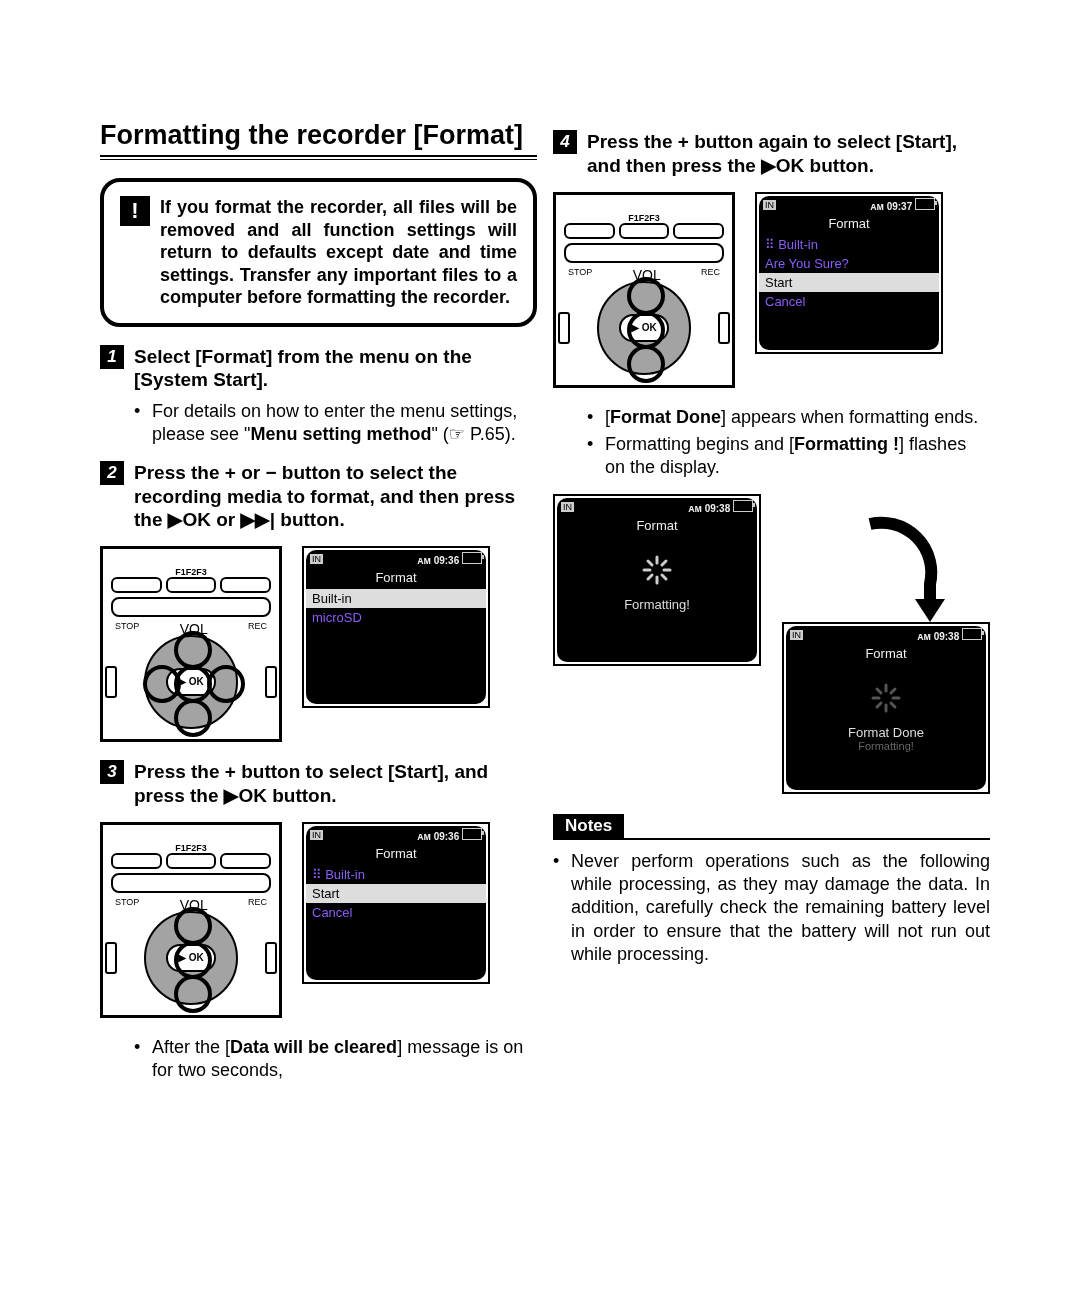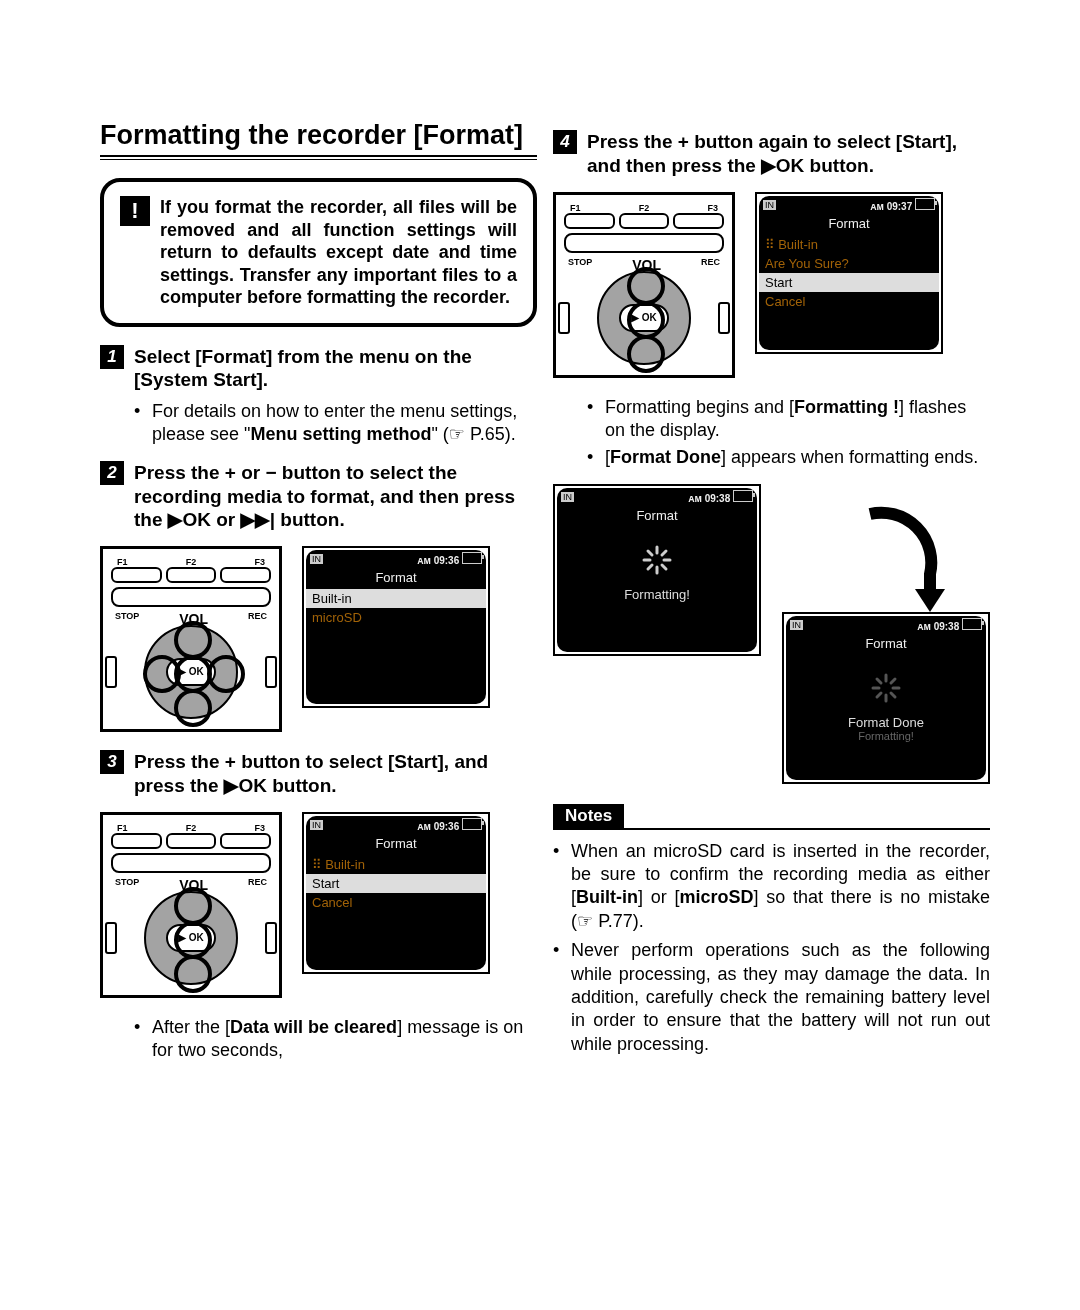--- a/index.html
+++ b/index.html
@@ -107,24 +107,25 @@
   
   .device {
     border: 3px solid #000;
     background: #fff;
     width: 160px;
     padding: 8px 8px 12px 8px;
     position: relative;
   }
   .f-labels {
     display: flex;
-    justify-content: space-between;
+    justify-content: center;
     font-size: 9px;
     font-weight: bold;
     padding: 0 6px;
+    margin-top: 10px;
   }
   .f-btns {
     display: flex;
     justify-content: space-between;
     gap: 4px;
     margin-bottom: 4px;
   }
   .f-btn {
     flex: 1;
     height: 12px;
@@ -136,21 +137,21 @@
     height: 16px;
     border: 2px solid #000;
     border-radius: 8px;
     margin-bottom: 4px;
     background: #fff;
   }
   .sr-labels {
     display: flex;
     justify-content: space-between;
     font-size: 9px;
-    font-weight: bold;
+    font-weight: normal;
     padding: 0 4px;
   }
   .dpad-wrap {
     position: relative;
     height: 90px;
     display: flex;
     align-items: center;
     justify-content: center;
   }
   .dpad-out {
@@ -237,21 +238,21 @@
     background: #ccc;
   }
   .lcd-title {
     text-align: center;
     font-size: 13px;
     padding: 2px 0 4px 0;
   }
   .lcd-row {
     padding: 2px 6px;
     font-size: 13px;
-    color: #a16207;
+    color: #8b5cf6;
   }
   .lcd-row.sel {
     background: #ddd;
     color: #000;
   }
   .spinner {
     display: flex;
     justify-content: center;
     padding: 18px 0 6px 0;
   }
@@ -520,24 +521,24 @@
             <div class="lcd-row">Are You Sure?</div>
             <div class="lcd-row sel">Start</div>
             <div class="lcd-row">Cancel</div>
           </div>
         </div>
       </div>
     </div>
 
     <ul class="bullets">
       <li>
-        <span>Formatting begins and [</span><b>Formatting !</b><span>] flashes on the display.</span>
+        <span>[</span><b>Format Done</b><span>] appears when formatting ends.</span>
       </li>
       <li>
-        <span>[</span><b>Format Done</b><span>] appears when formatting ends.</span>
+        <span>Formatting begins and [</span><b>Formatting !</b><span>] flashes on the display.</span>
       </li>
     </ul>
 
     <div class="stack2">
       <div class="lcd big">
         <div class="lcd-inner" style="min-height:160px;">
           <div class="lcd-status">
             <span class="in-badge">IN</span>
             <span><b>ᴀᴍ 09:38</b> <span class="batt"></span></span>
           </div>
@@ -589,20 +590,17 @@
           <div class="lcd-center">Format Done</div>
           <div class="lcd-sub">Formatting!</div>
         </div>
       </div>
     </div>
 
     <div class="notes-rule">
       <span class="notes-chip">Notes</span>
     </div>
     <ul class="notes-list">
-      <li>
-        <span>When an microSD card is inserted in the recorder, be sure to confirm the recording media as either [</span><b>Built-in</b><span>] or [</span><b>microSD</b><span>] so that there is no mistake (☞ P.77).</span>
-      </li>
       <li>Never perform operations such as the following while processing, as they may damage the data. In addition, carefully check the remaining battery level in order to ensure that the battery will not run out while processing.</li>
     </ul>
 
   </div>
 </div>
 
 </body></html>

